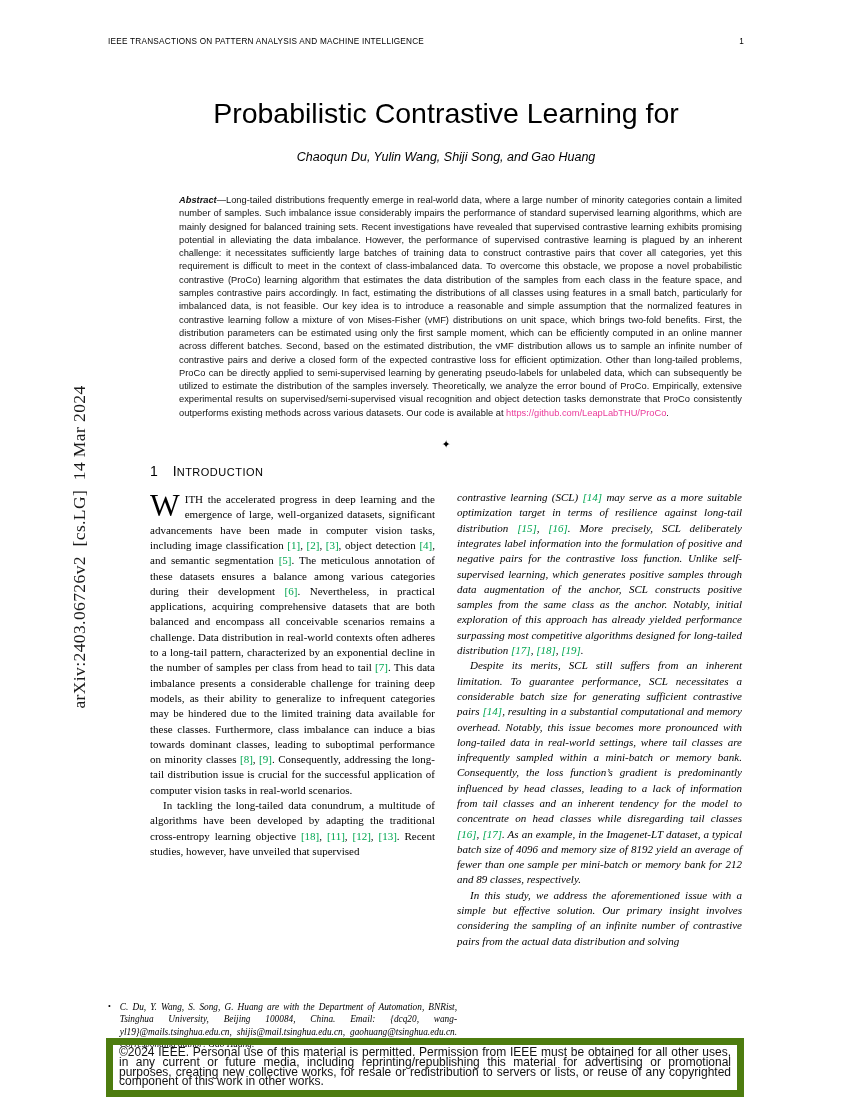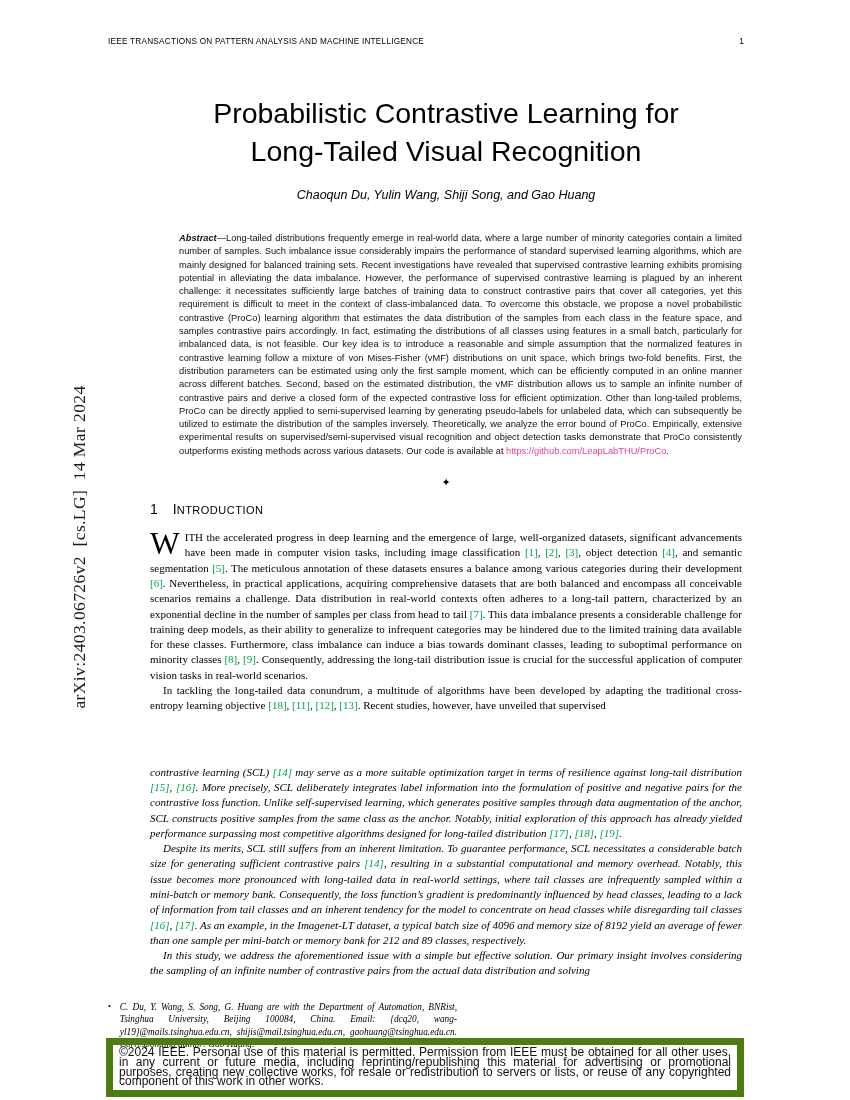--- a/index.html
+++ b/index.html
@@ -37,21 +37,21 @@
     margin-left:29px; text-align:justify;
     font-family:"Liberation Sans", sans-serif;
     font-size:9.3px; line-height:13.3px; color:#111;
   }
   .abstract { margin-top:30px; }
   .index-terms { margin-top:13px; }
   .abstract b, .index-terms b { font-weight:bold;font-style:italic; }
   .url-link { color:var(--url-color,#ea3b9a); text-decoration:none; cursor:pointer; }
   .separator { text-align:center; margin:18px 0 10px 0; font-size:11px; }
   
-  .columns { display:flex; gap:22px; margin-top:6px;flex-direction:column; }
+  .columns { display:flex; gap:22px; margin-top:6px; }
   .col { flex:1 1 0; min-width:0; }
   .col-right { padding-top:29px;font-style:italic; }
   .section-heading {
     font-family:"Liberation Sans", sans-serif; font-weight:400;
     font-size:14px; margin:2px 0 13px 0; color:#000;
   }
   .sec-num { margin-right:15px; }
   .sec-rest { font-size:11px; letter-spacing:.5px; }
   .col p {
     font-size:11px; line-height:15.3px; text-align:justify;
@@ -86,21 +86,21 @@
 
   <div class="running-header">
     <span>IEEE TRANSACTIONS ON PATTERN ANALYSIS AND MACHINE INTELLIGENCE</span>
     <span>1</span>
   </div>
 
   <div class="arxiv-stamp">arXiv:2403.06726v2  [cs.LG]  14 Mar 2024</div>
 
   <div class="content">
 
-    <h1 class="title"><span>Probabilistic Contrastive Learning for</span><br><span>Long-Tailed Visual Recognition</span></h1>
+    <h1 class="title"><span>Probabilistic Contrastive Learning for</span><br></h1>
 
     <div class="authors">Chaoqun Du, Yulin Wang, Shiji Song, and Gao Huang</div>
 
     <div class="abstract"><b>Abstract</b><span>—Long-tailed distributions frequently emerge in real-world data, where a large number of minority categories contain a limited number of samples. Such imbalance issue considerably impairs the performance of standard supervised learning algorithms, which are mainly designed for balanced training sets. Recent investigations have revealed that supervised contrastive learning exhibits promising potential in alleviating the data imbalance. However, the performance of supervised contrastive learning is plagued by an inherent challenge: it necessitates sufficiently large batches of training data to construct contrastive pairs that cover all categories, yet this requirement is difficult to meet in the context of class-imbalanced data. To overcome this obstacle, we propose a novel probabilistic contrastive (ProCo) learning algorithm that estimates the data distribution of the samples from each class in the feature space, and samples contrastive pairs accordingly. In fact, estimating the distributions of all classes using features in a small batch, particularly for imbalanced data, is not feasible. Our key idea is to introduce a reasonable and simple assumption that the normalized features in contrastive learning follow a mixture of von Mises-Fisher (vMF) distributions on unit space, which brings two-fold benefits. First, the distribution parameters can be estimated using only the first sample moment, which can be efficiently computed in an online manner across different batches. Second, based on the estimated distribution, the vMF distribution allows us to sample an infinite number of contrastive pairs and derive a closed form of the expected contrastive loss for efficient optimization. Other than long-tailed problems, ProCo can be directly applied to semi-supervised learning by generating pseudo-labels for unlabeled data, which can subsequently be utilized to estimate the distribution of the samples inversely. Theoretically, we analyze the error bound of ProCo. Empirically, extensive experimental results on supervised/semi-supervised visual recognition and object detection tasks demonstrate that ProCo consistently outperforms existing methods across various datasets. Our code is available at </span><a class="url-link">https://github.com/LeapLabTHU/ProCo</a><span>.</span></div>
 
 
     <div class="separator">✦</div>
 
     <div class="columns">
 

